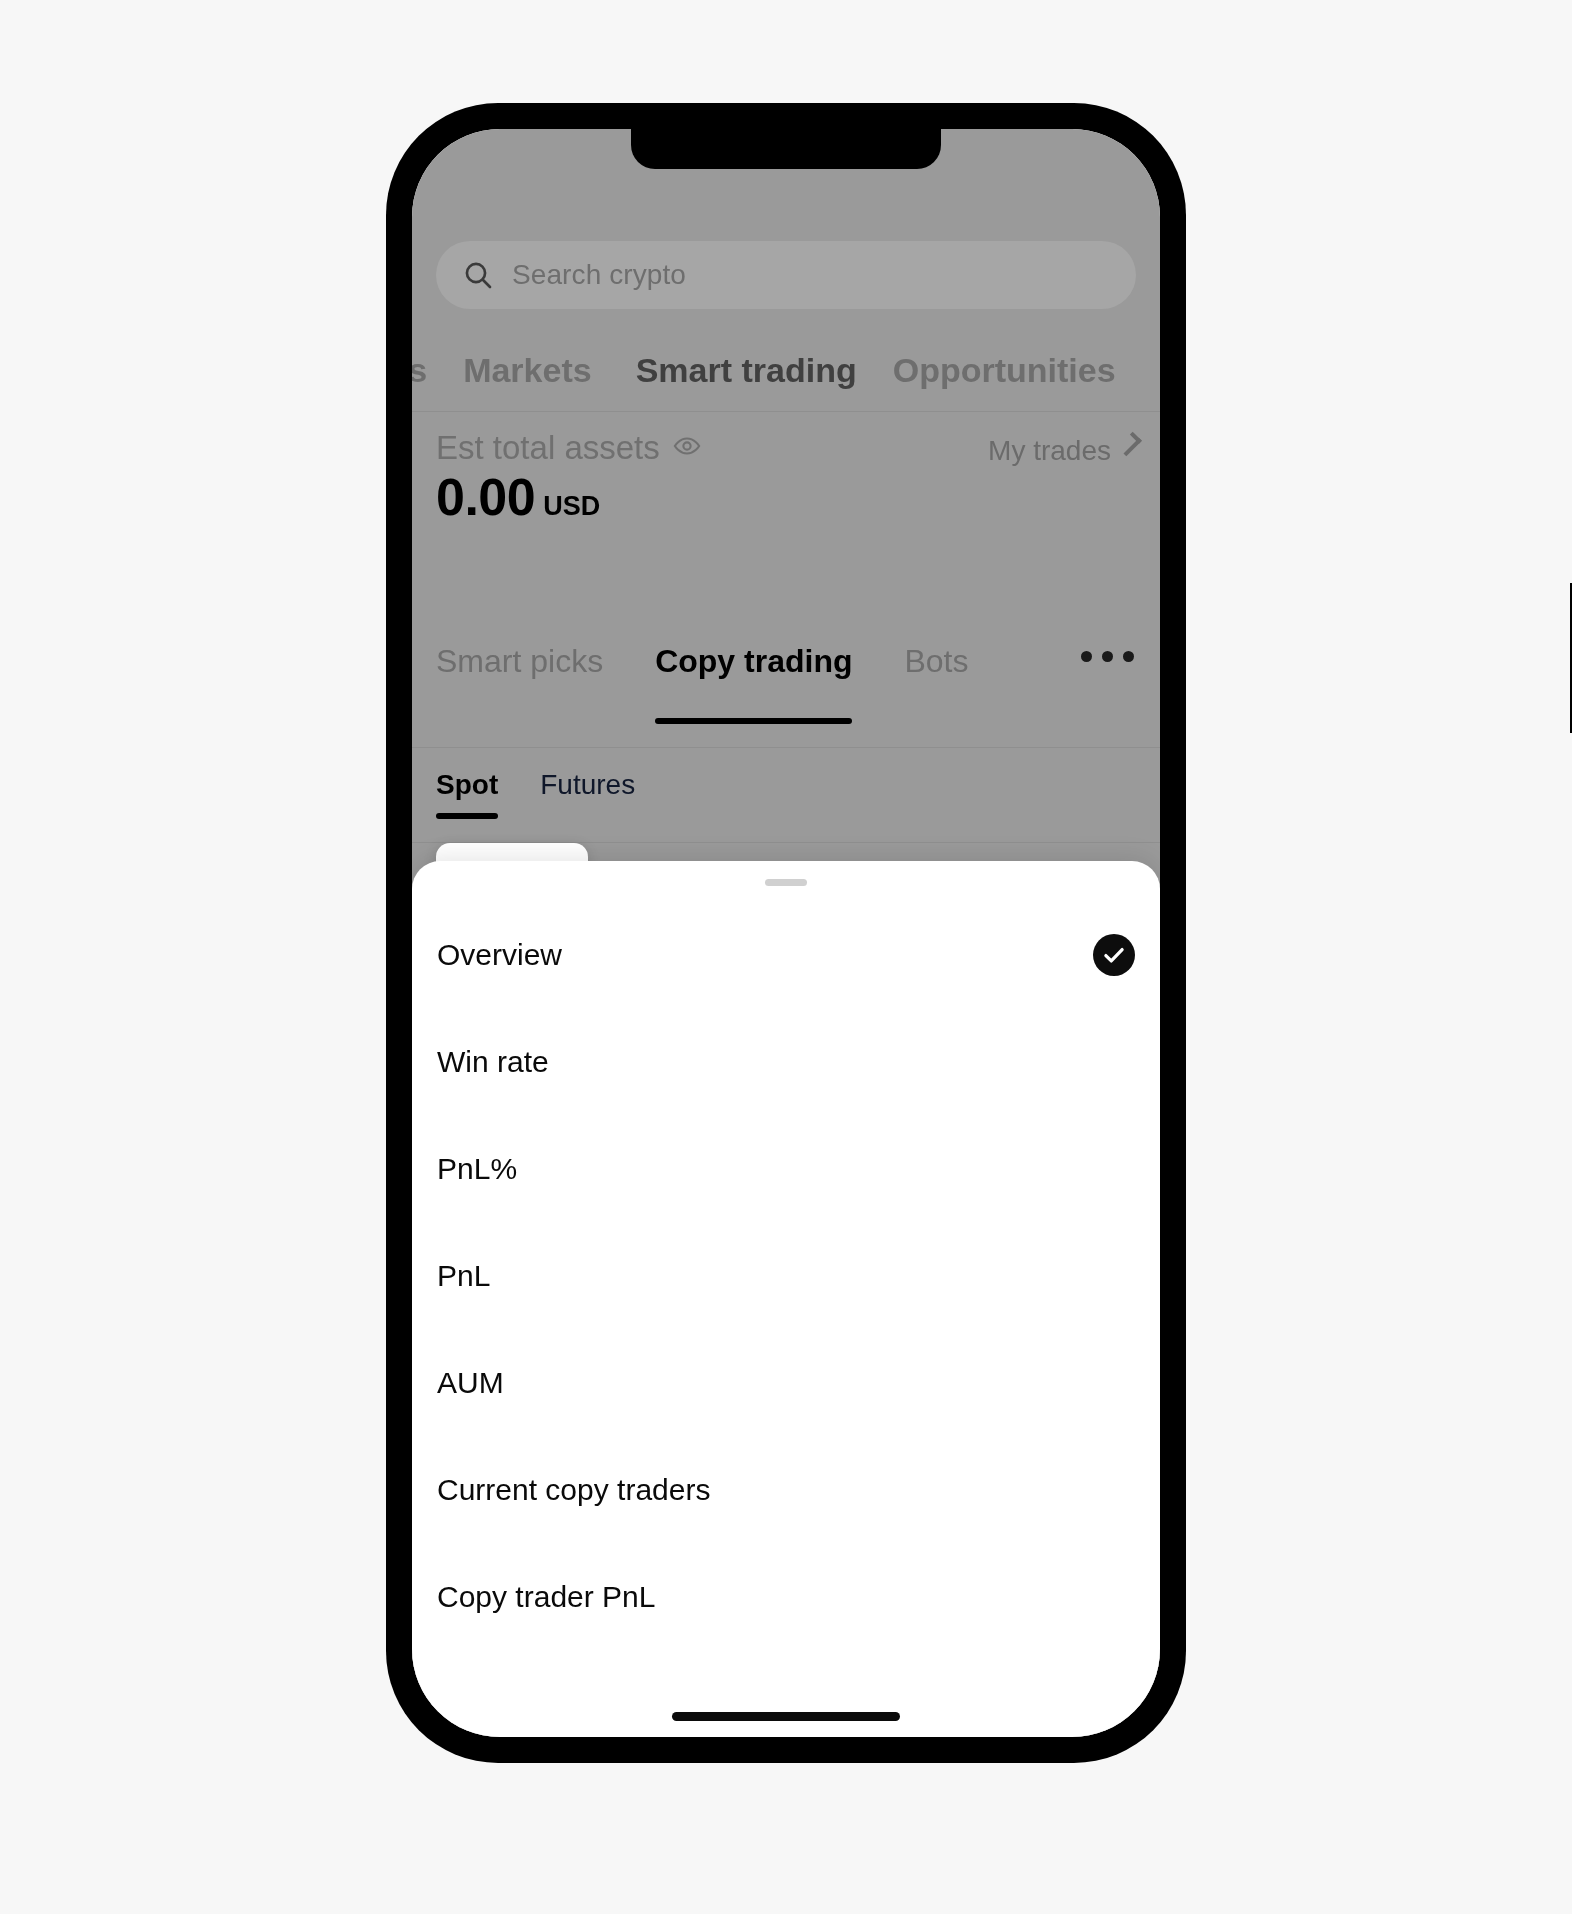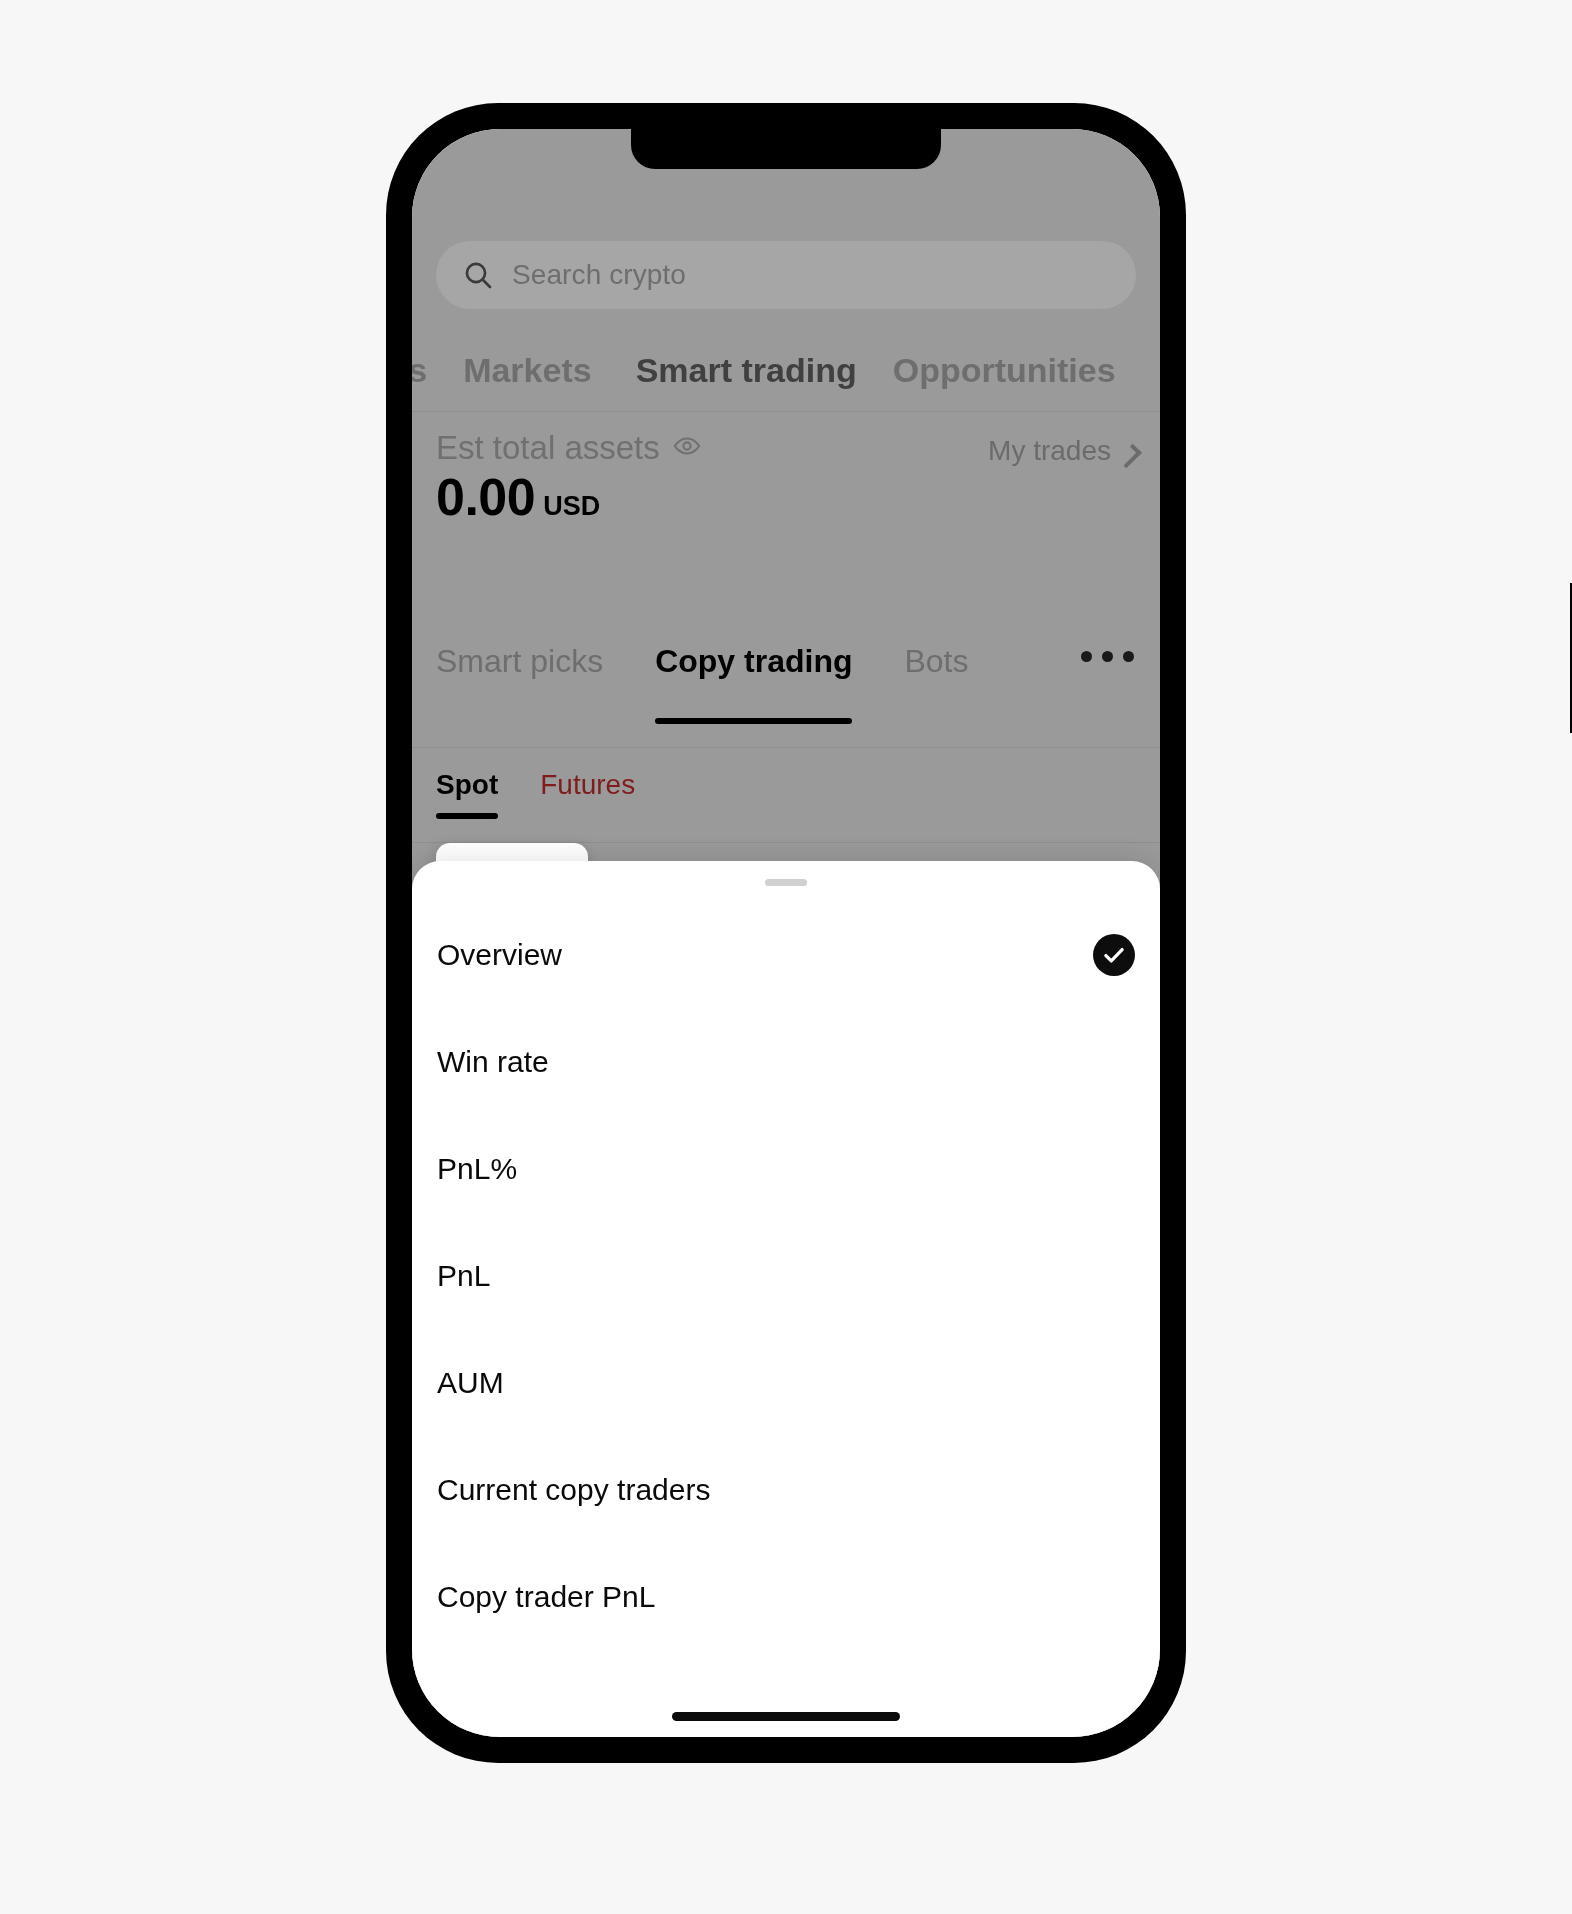--- a/index.html
+++ b/index.html
@@ -151,21 +151,21 @@
   .assets-unit {
     font-size: 27px;
     font-weight: bold;
     color: #000;
   }
   .my-trades {
     position: absolute;
     right: 24px;
     top: 306px;
     display: flex;
-    align-items: flex-end;
+    align-items: flex-start;
     gap: 12px;
     font-size: 28px;
     color: #6b6b6b;
   }
   .chev-right {
     width: 13px;
     height: 22px;
     border-right: 4px solid #6b6b6b;
     border-top: 4px solid #6b6b6b;
     transform: rotate(45deg);
@@ -219,21 +219,21 @@
   .sub-tabs {
     position: absolute;
     left: 24px;
     top: 640px;
     display: flex;
     gap: 42px;
   }
   .sub-tab {
     position: relative;
     font-size: 28px;
-    color: #7f1d1d;
+    color: #0f172a;
     padding-bottom: 18px;
   }
   .sub-tab.active { color: #000; font-weight: bold; }
   .sub-tab.active::after {
     content: "";
     position: absolute;
     left: 0; right: 0;
     bottom: 0;
     height: 6px;
     background: #000;

